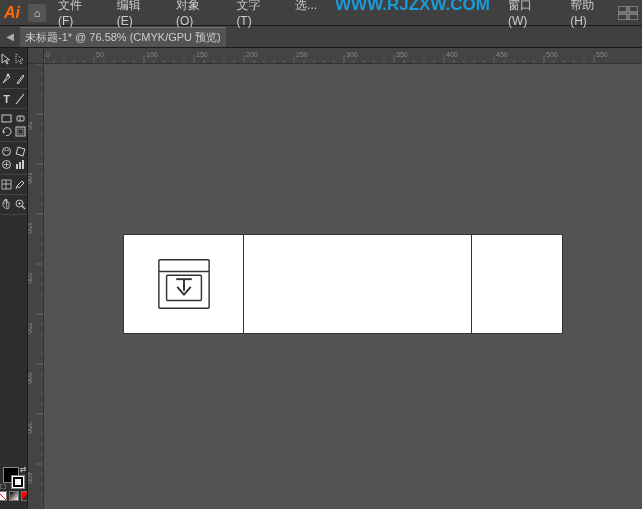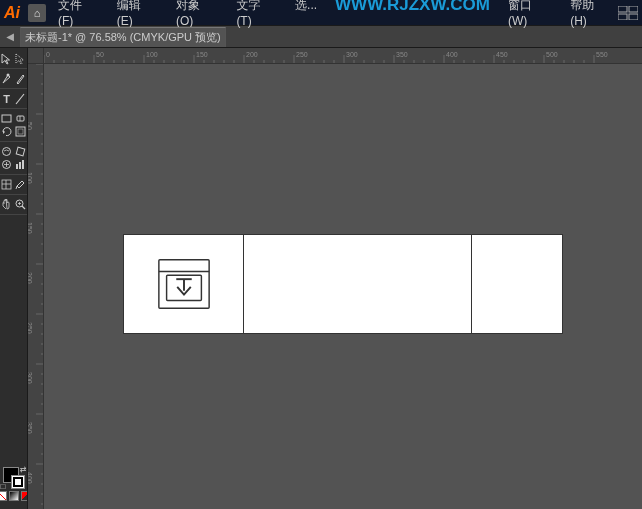--- a/index.html
+++ b/index.html
@@ -12,21 +12,21 @@
       color: #ccc;
       overflow: hidden;
       user-select: none;
     }
 
     
     #top-bar {
       display: flex;
       align-items: center;
       height: 26px;
-      background: #0f172a;
+      background: #404040;
       padding: 12px 4px;
       border-bottom: 1px solid #1a1a1a;
     }
     #app-logo {
       color: #ff6b00;
       font-size: 16px;
       font-weight: bold;
       font-style: italic;
       margin-right: 8px;
       line-height: 1;

